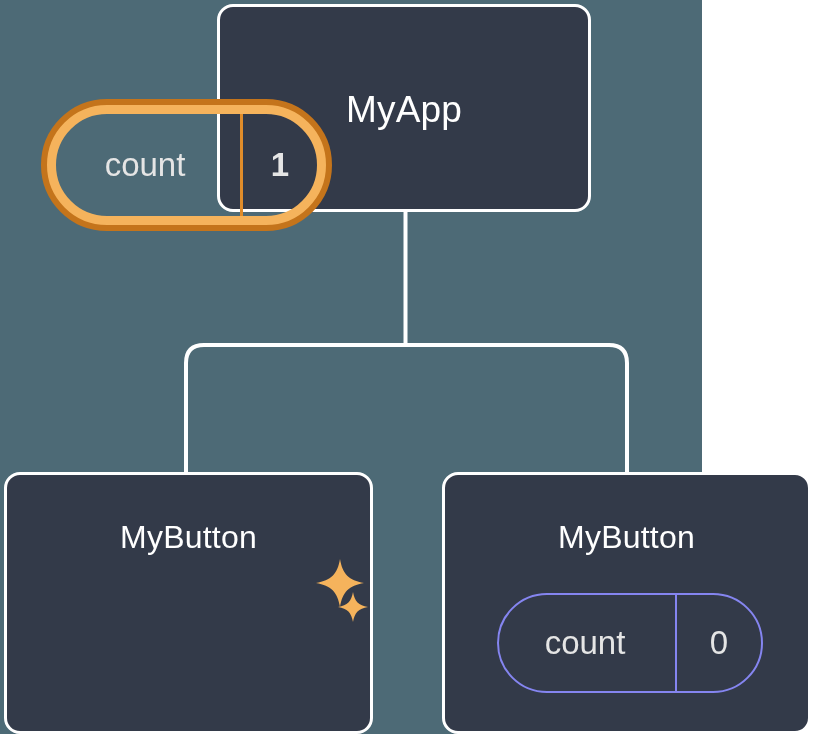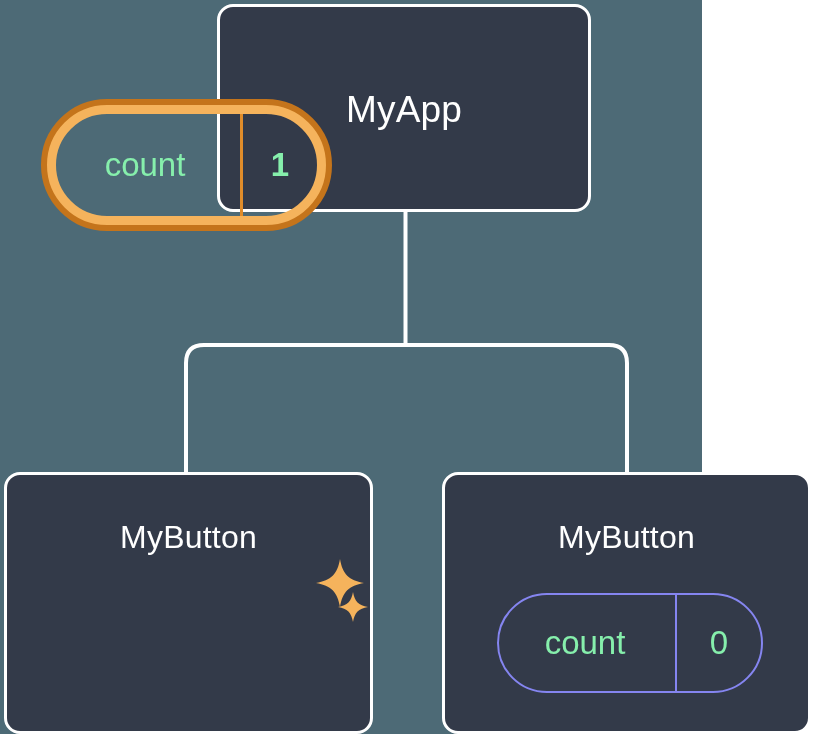--- a/index.html
+++ b/index.html
@@ -102,21 +102,21 @@
     top: 118px;
     width: 266px;
     height: 100px;
   }
 
   .pill-key,
   .pill-val {
     display: flex;
     align-items: center;
     justify-content: center;
-    color: #86efac;
+    color: #e5e5e5;
     white-space: nowrap;
     text-align: center;
   }
 
   .pill-plain .pill-key {
     flex: 0 0 172px;
     font-size: 33px;
     font-weight: 400;
     padding-right: 4px;
   }

